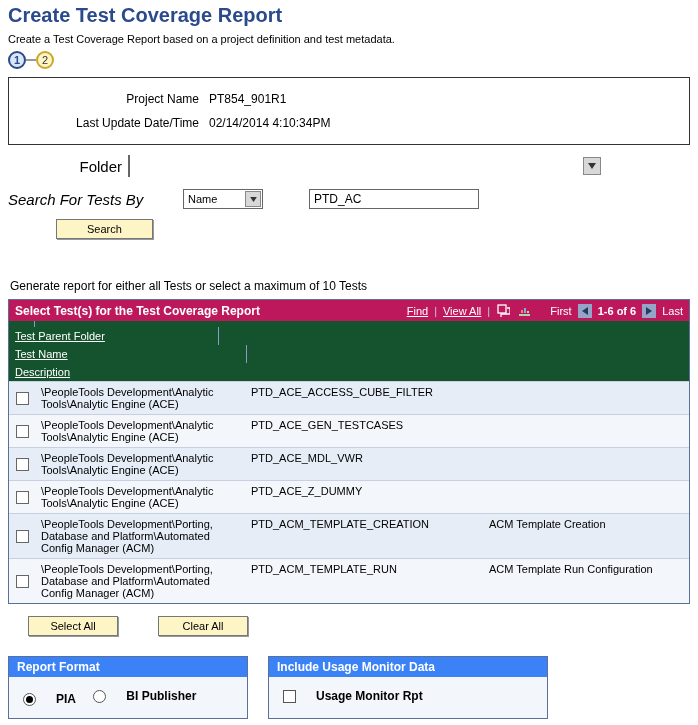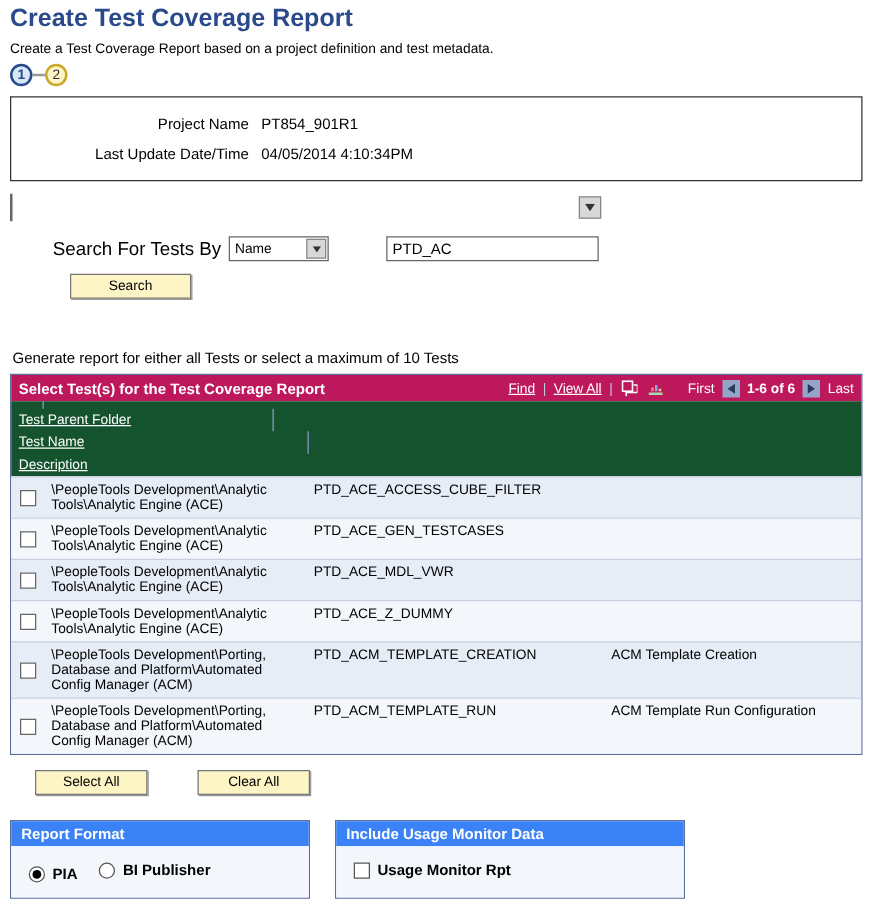--- a/index.html
+++ b/index.html
@@ -84,21 +84,21 @@
   .select-wrap { position: relative; flex: 1; max-width: 475px; }
   .select-arrow {
     position: absolute; right: 2px; top: 2px;
     width: 18px; height: 18px;
     background: #d8d8d8;
     border: 1px solid #888;
     display: flex; align-items: center; justify-content: center;
     pointer-events: none;
   }
   .search-row { display: flex; align-items: center; margin-bottom: 10px; }
-  .search-label { width: 175px; text-align: right; padding-right: 6px; font-size: 15px; }
+  .search-label { width: 175px; text-align: left; padding-right: 6px; font-size: 15px; font-style: italic; }
   .small-select {
     width: 80px; height: 20px; font-size: 11px;
     border: 1px solid #666; background: #fff;
     appearance: none; padding-left: 4px;
   }
   .small-select-wrap { position: relative; display: inline-block; margin-right: 46px; }
   .small-select-wrap .select-arrow { width: 16px; height: 16px; top: 2px; }
   .text-input {
     border: 1px solid #666;
     padding: 2px 4px;
@@ -177,21 +177,21 @@
   }
   .panel-head {
     background: #3b82f6;
     color: #fff;
     padding: 3px 8px;
     font-size: 12px;
     font-weight: bold;
   }
   .panel-body { padding: 12px 14px; background: #f3f6fb; }
   .radio, .checkbox-sq {
-    display: inline-flex; align-items: center; gap: 6px;
+    display: inline-flex; align-items: center; gap: 20px;
     font-size: 12px; cursor: pointer; margin-right: 14px;
   }
   .radio-dot {
     width: 13px; height: 13px; border: 1px solid #555; border-radius: 50%;
     display: inline-flex; align-items: center; justify-content: center; background: #fff;
   }
   .radio-dot.on::after { content: ''; width: 7px; height: 7px; background: #000; border-radius: 50%; }
   .sq { width: 13px; height: 13px; border: 1px solid #555; background: #fff; display: inline-block; }
   .gen-row { margin-top: 16px; }
 </style>
@@ -207,26 +207,27 @@
   <span class="step-badge step-next">2</span>
 </div>
 
 <div class="info-box">
   <div class="info-row">
     <div class="info-label">Project Name</div>
     <div class="info-value">PT854_901R1</div>
   </div>
   <div class="info-row" style="margin-bottom:0;">
     <div class="info-label">Last Update Date/Time</div>
-    <div class="info-value">04/05/2014  4:10:34PM</div>
+    <div class="info-value">02/14/2014  4:10:34PM</div>
   </div>
 </div>
 
 <div class="search-section">
   <div class="folder-row">
+    <div class="folder-label">Folder</div>
     <div class="select-wrap">
       <select class="folder-select"></select>
       <div class="select-arrow">
         <svg width="8" height="6" viewBox="0 0 8 6">
             <path d="M0 0 L8 0 L4 6 Z" fill="#333"></path>
           </svg>
       </div>
     </div>
   </div>
   <div class="search-row">

